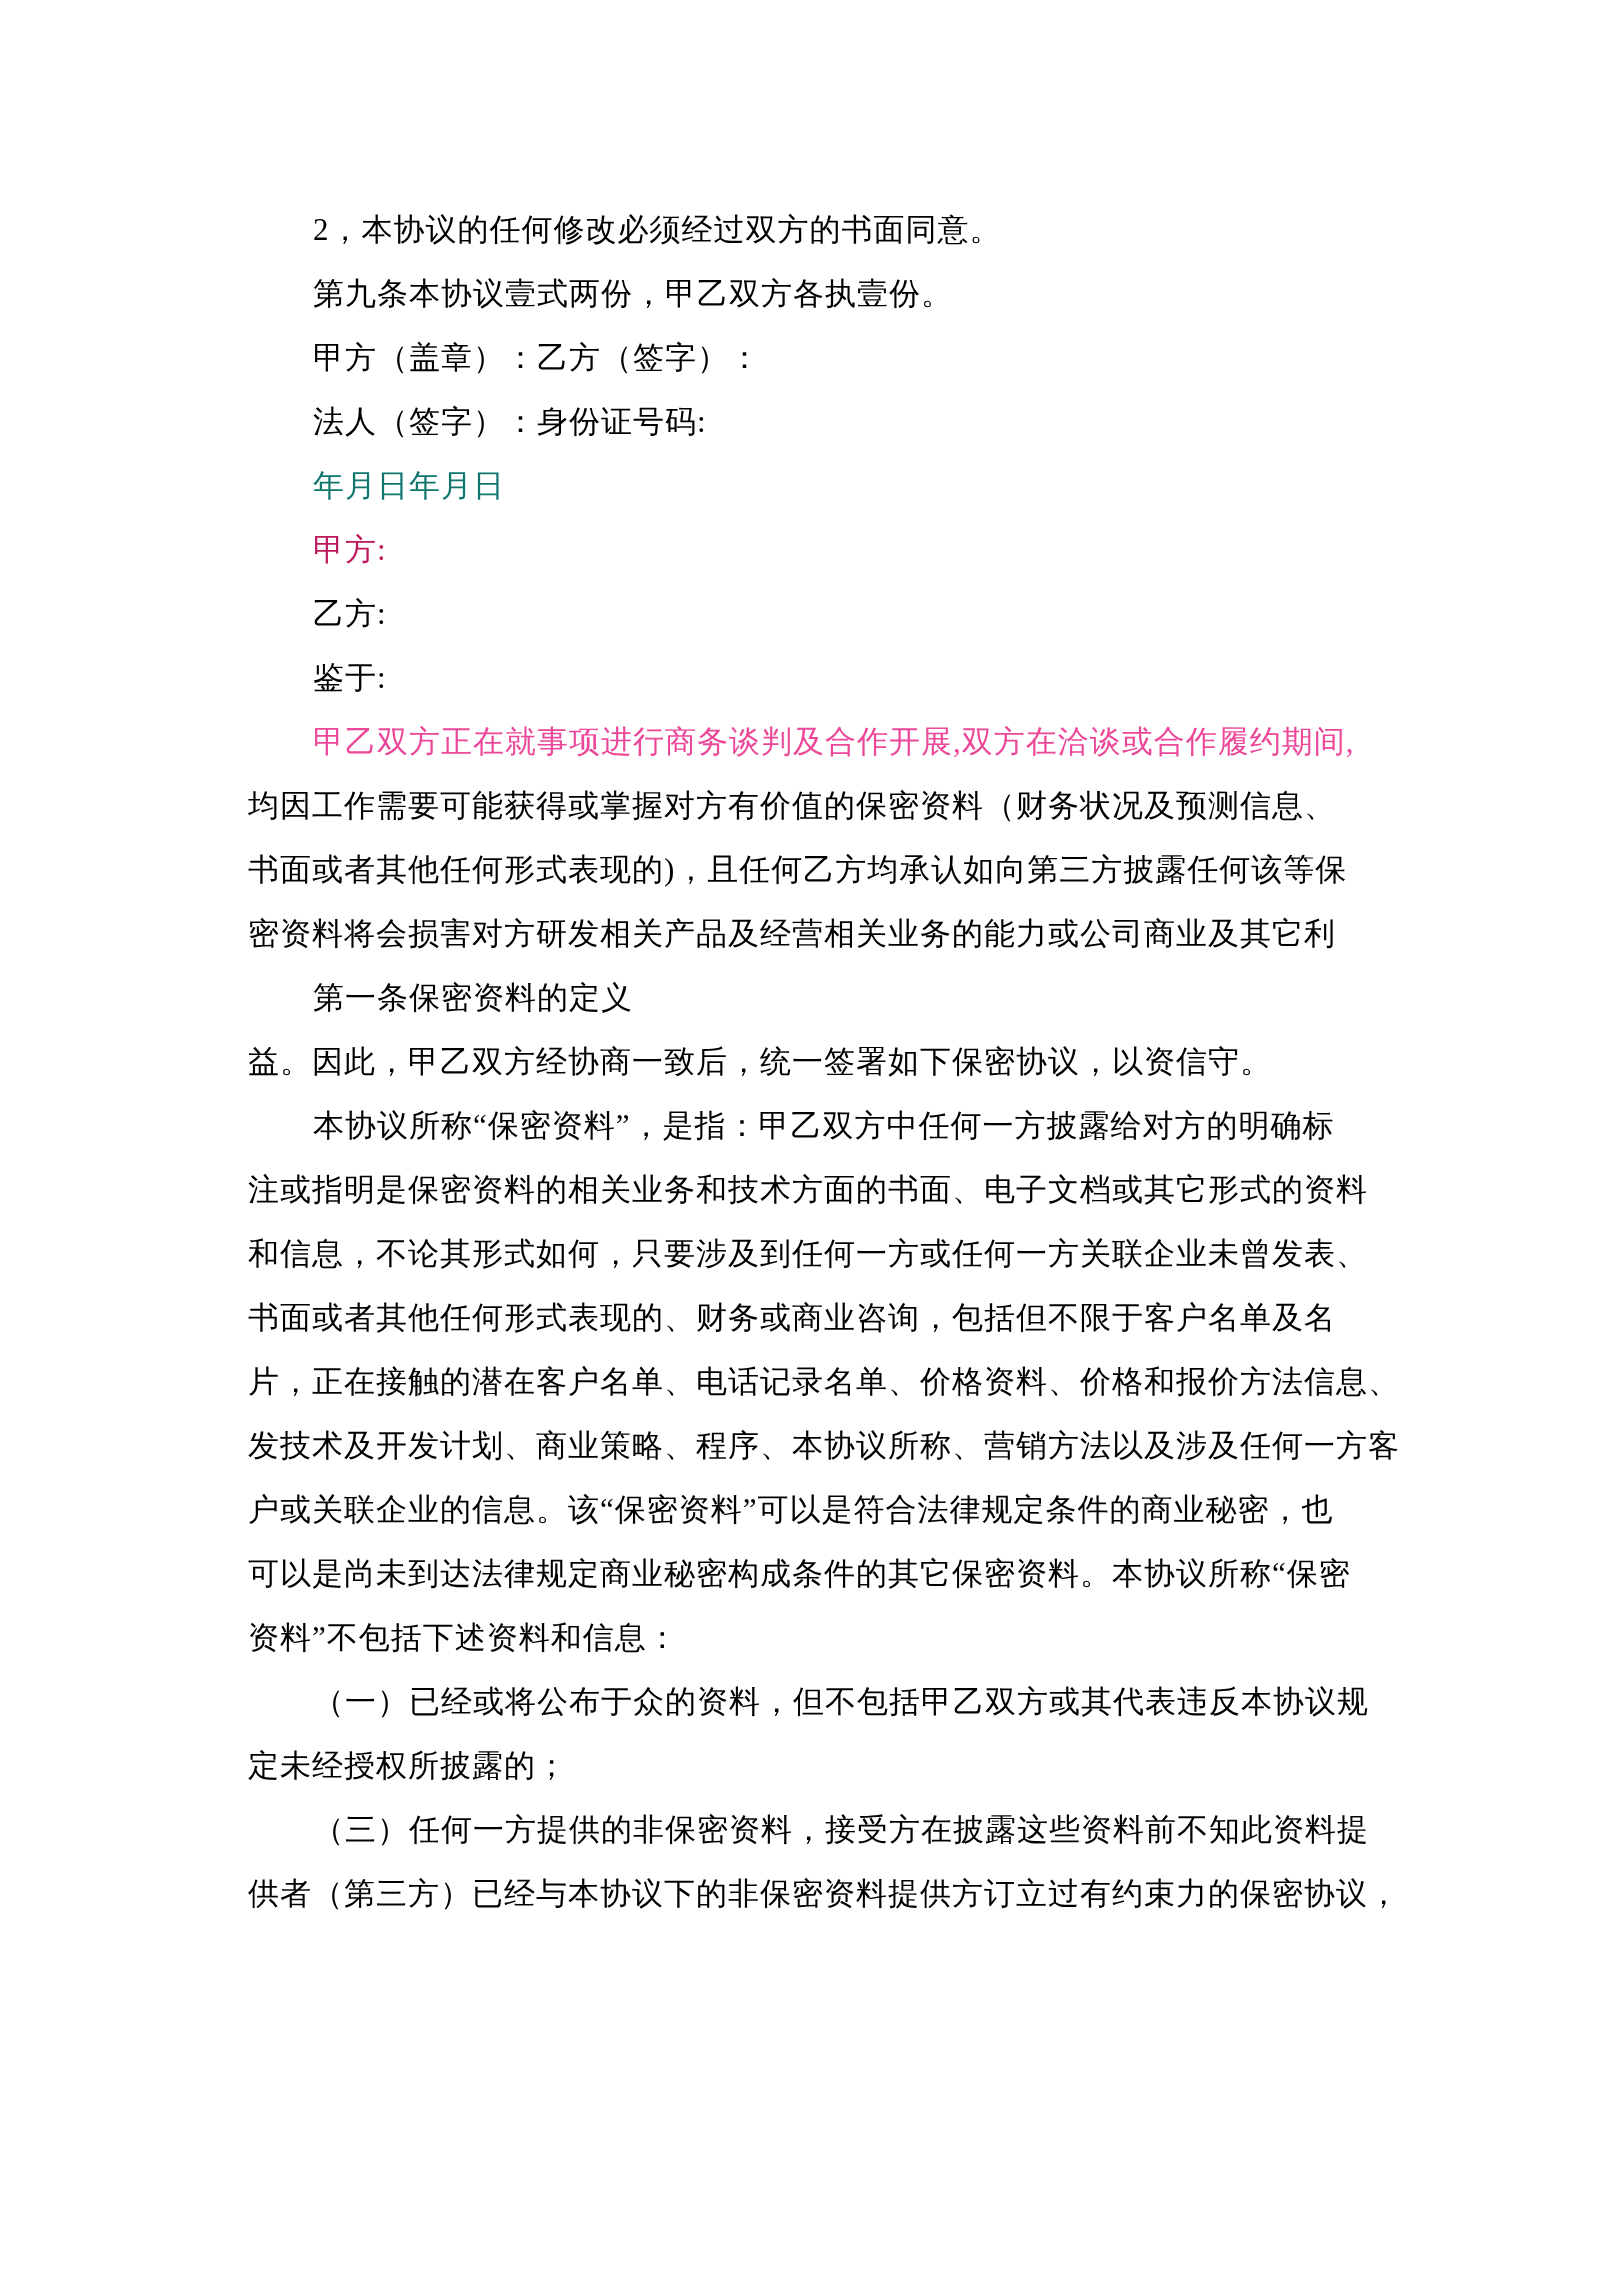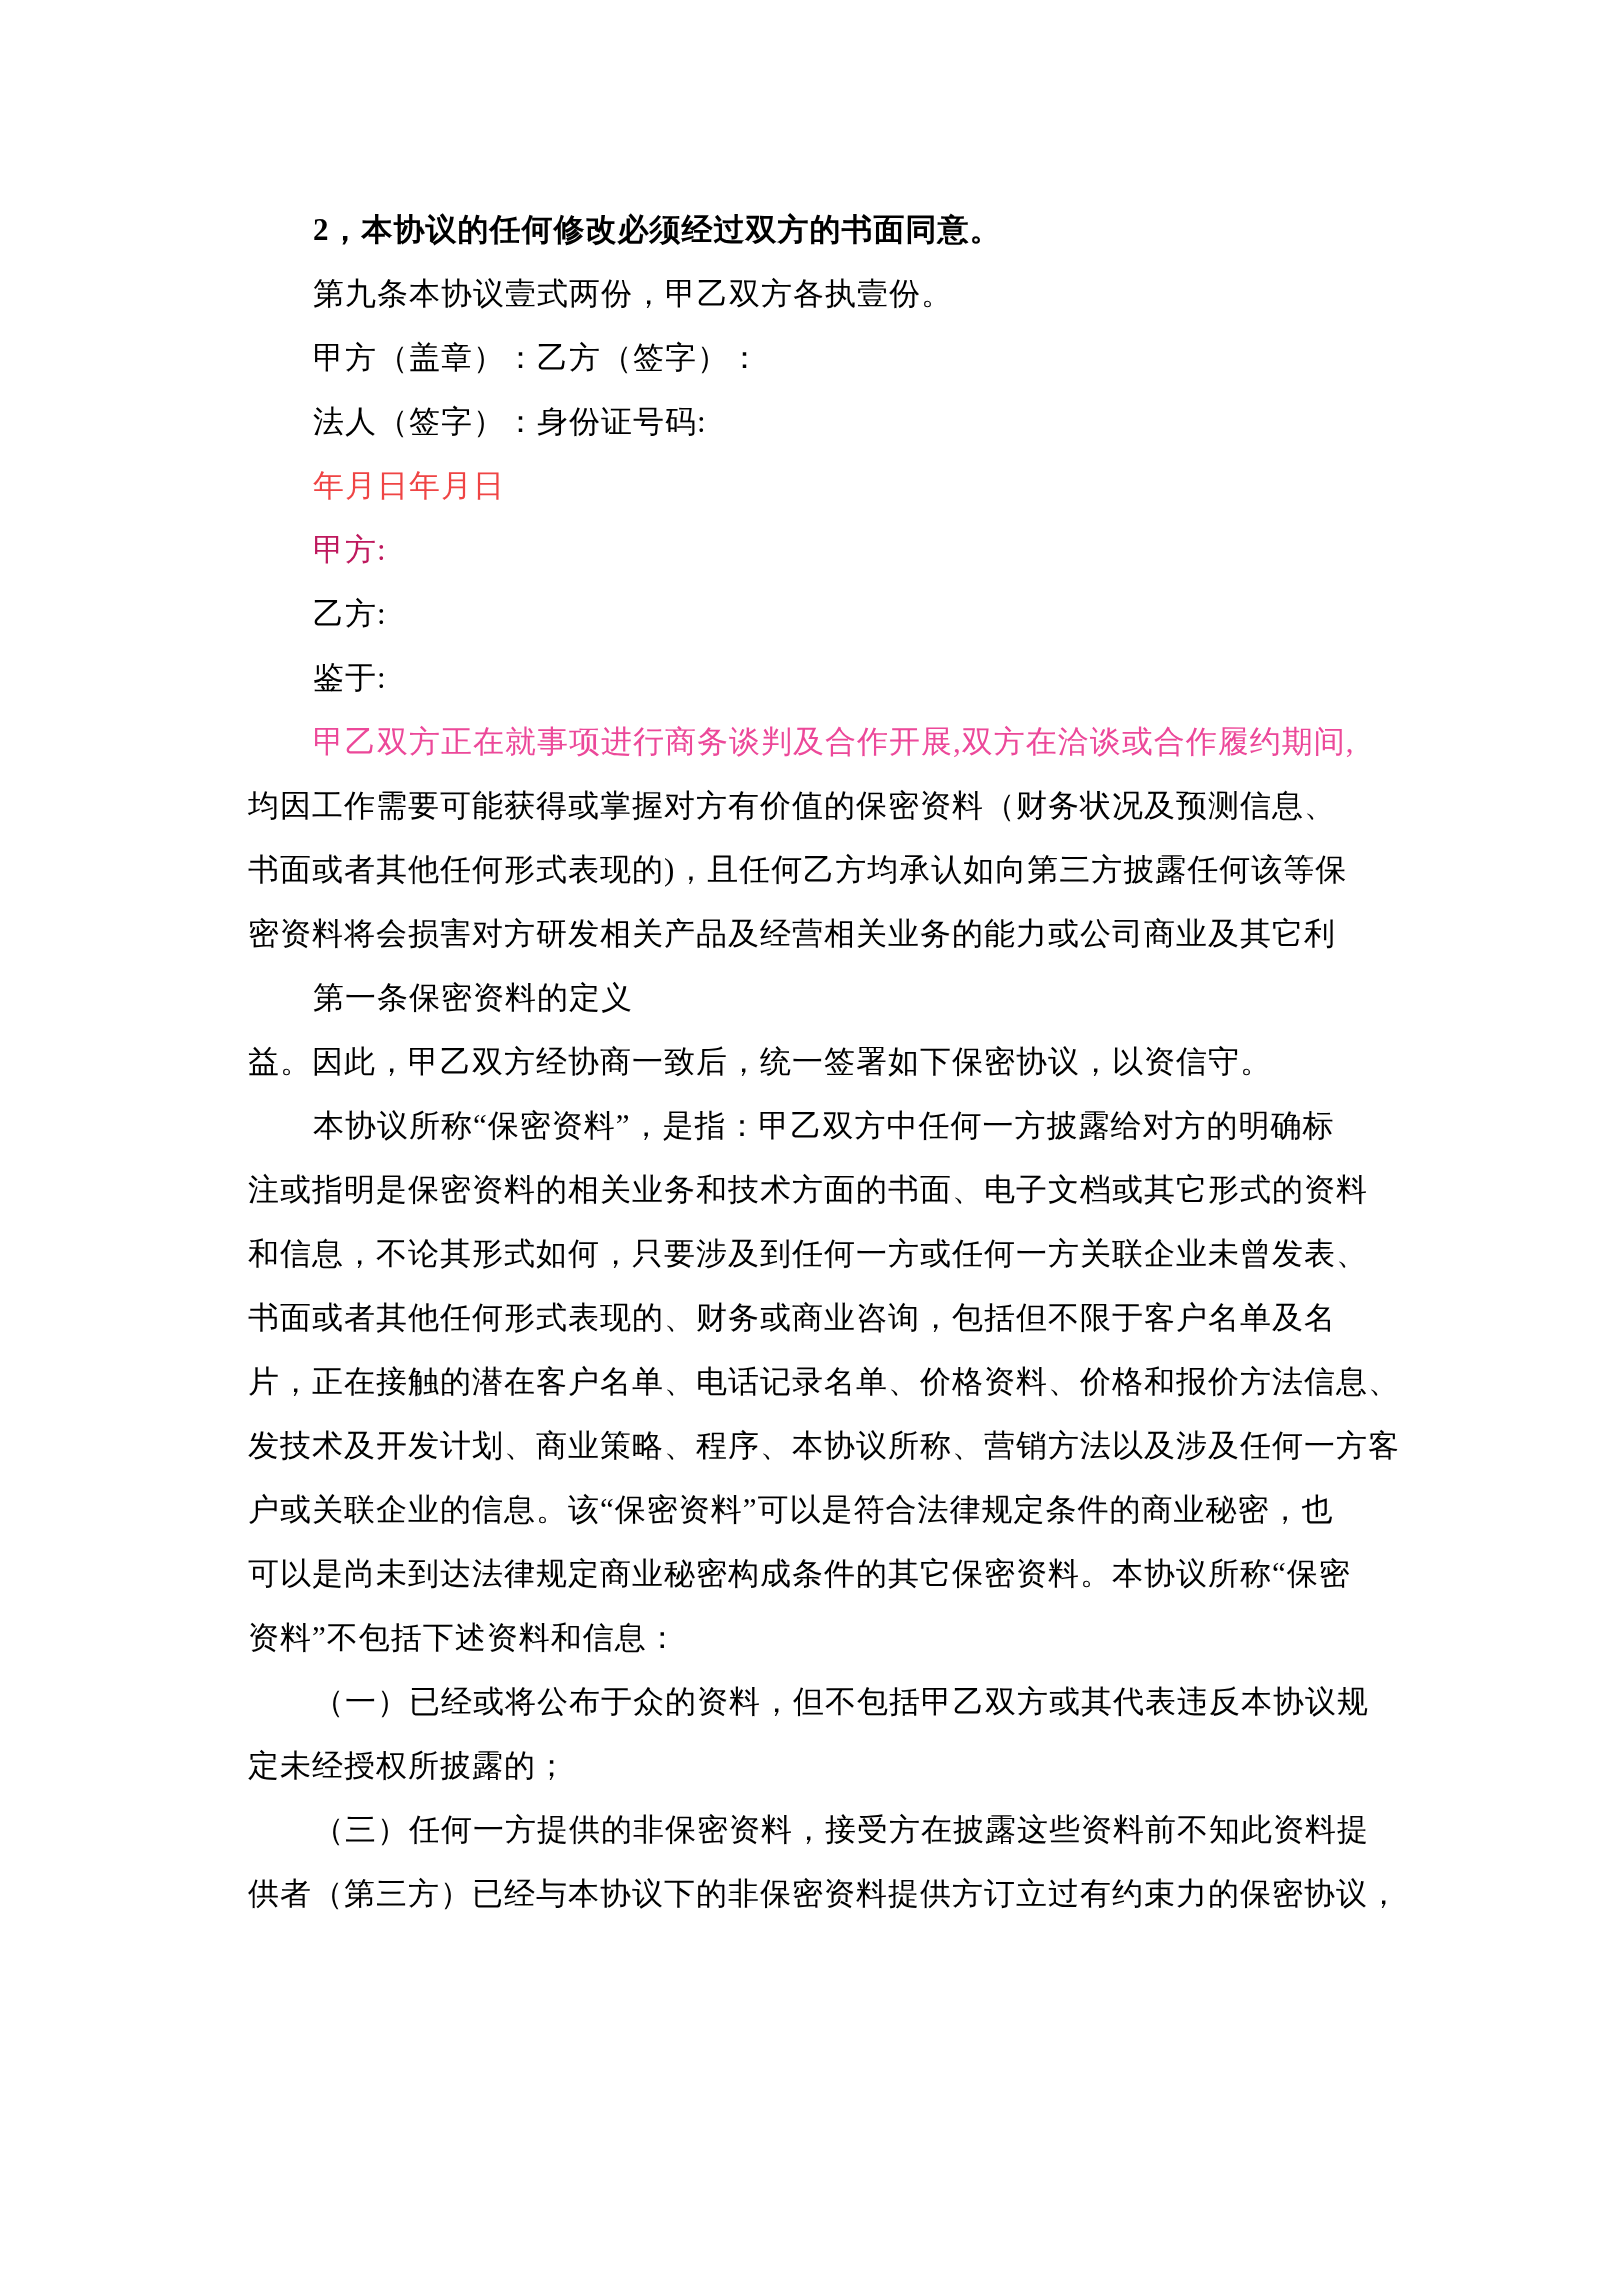--- a/index.html
+++ b/index.html
@@ -32,25 +32,25 @@
   }
   .line.indent {
     padding-left: 65px;
   }
 </style>
 </head>
 <body>
 
 <div class="page" style="background: rgb(255, 255, 255);">
   <div class="doc-body">
-      <div class="line indent" style="color: rgb(0, 0, 0); font-weight: bold;">2，本协议的任何修改必须经过双方的书面同意。</div>
+      <div class="line indent" style="color: rgb(0, 0, 0);">2，本协议的任何修改必须经过双方的书面同意。</div>
       <div class="line indent" style="color: rgb(0, 0, 0);">第九条本协议壹式两份，甲乙双方各执壹份。</div>
       <div class="line indent" style="color: rgb(0, 0, 0);">甲方（盖章）：乙方（签字）：</div>
       <div class="line indent" style="color: rgb(0, 0, 0);">法人（签字）：身份证号码:</div>
-      <div class="line indent" style="color: #ef4444; font-family: Liberation Serif, serif;">年月日年月日</div>
+      <div class="line indent" style="color: #0f766e; font-family: Liberation Serif, serif;">年月日年月日</div>
       <div class="line indent" style="color: #be185d;">甲方:</div>
       <div class="line indent" style="color: rgb(0, 0, 0);">乙方:</div>
       <div class="line indent" style="color: rgb(0, 0, 0);">鉴于:</div>
       <div class="line indent" style="color: #ec4899;">甲乙双方正在就事项进行商务谈判及合作开展,双方在洽谈或合作履约期间,</div>
       <div class="line" style="color: rgb(0, 0, 0);">均因工作需要可能获得或掌握对方有价值的保密资料（财务状况及预测信息、</div>
       <div class="line" style="color: rgb(0, 0, 0);">书面或者其他任何形式表现的)，且任何乙方均承认如向第三方披露任何该等保</div>
       <div class="line" style="color: rgb(0, 0, 0);">密资料将会损害对方研发相关产品及经营相关业务的能力或公司商业及其它利</div>
       <div class="line indent" style="color: rgb(0, 0, 0);">第一条保密资料的定义</div>
       <div class="line" style="color: rgb(0, 0, 0);">益。因此，甲乙双方经协商一致后，统一签署如下保密协议，以资信守。</div>
       <div class="line indent" style="color: rgb(0, 0, 0);">本协议所称“保密资料”，是指：甲乙双方中任何一方披露给对方的明确标</div>

